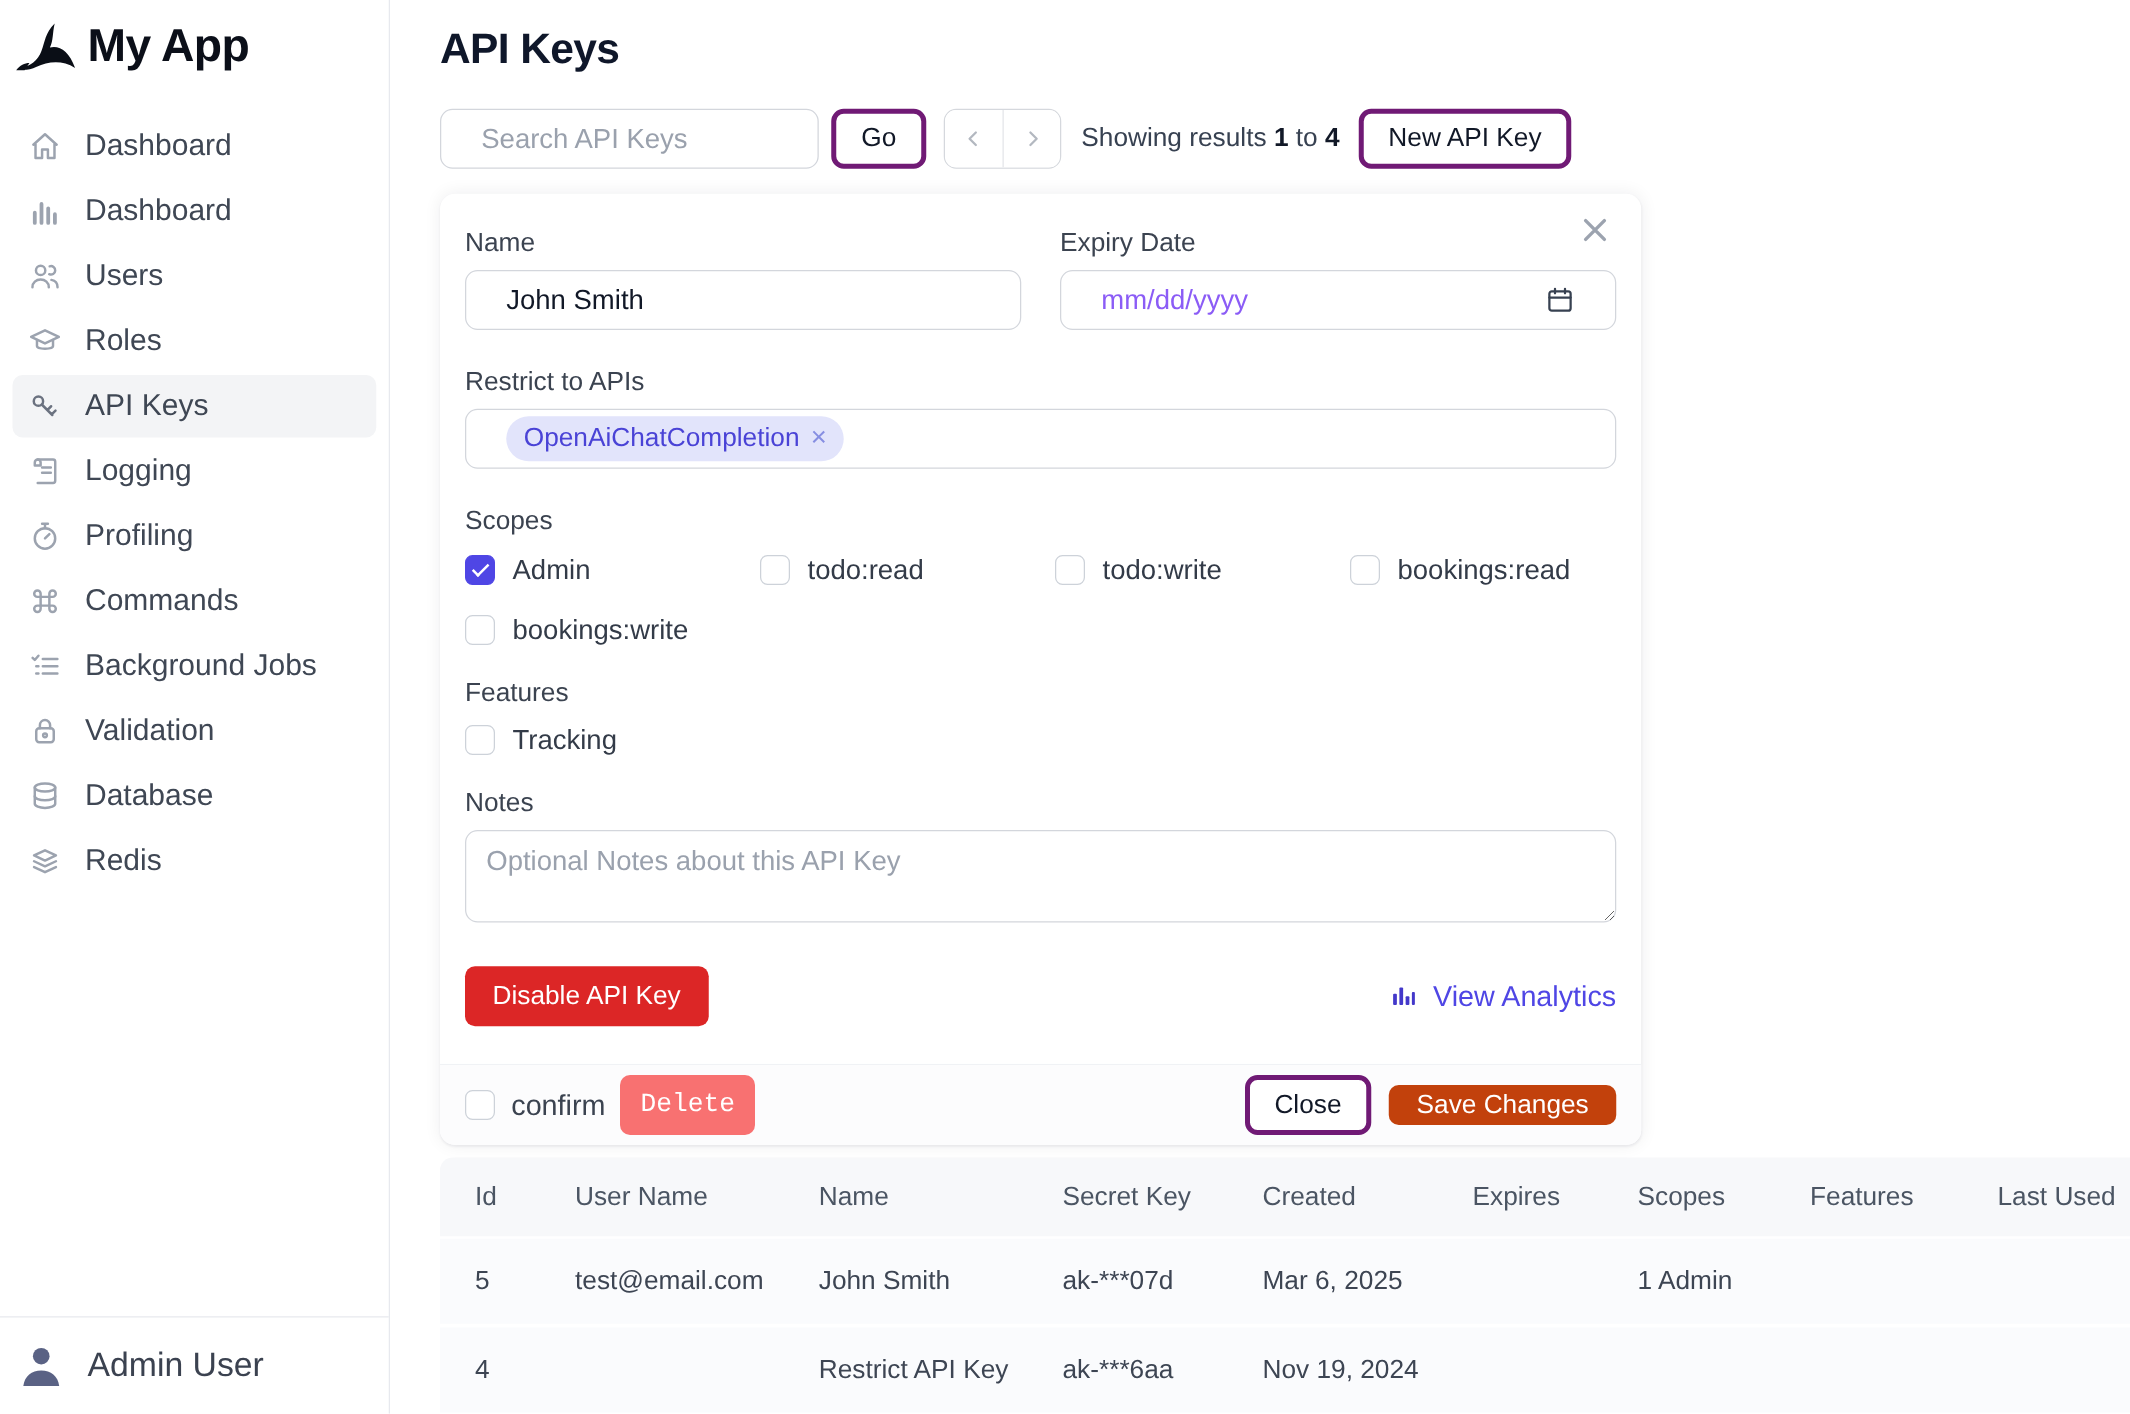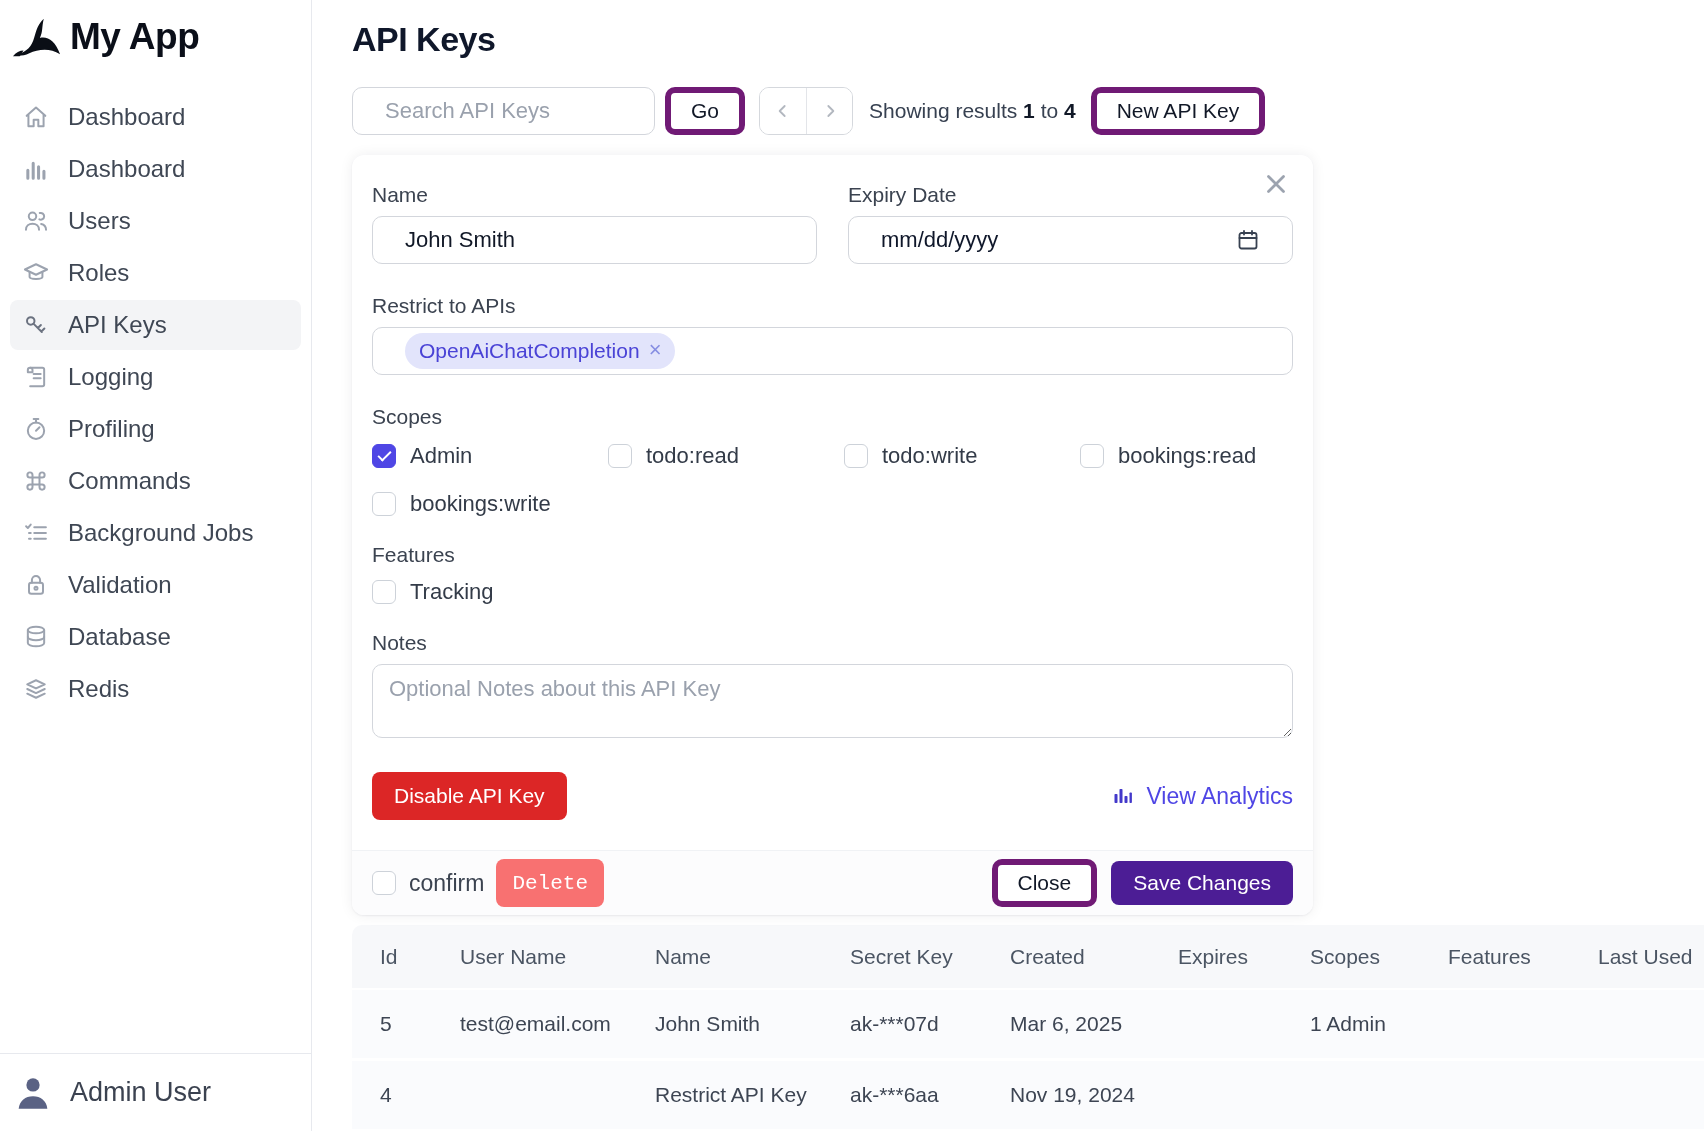--- a/index.html
+++ b/index.html
@@ -28,21 +28,21 @@
   
   .main { position:relative; flex:1; padding:20px 0 0 40px; }
   .page-title { font-size:34px; font-weight:700; color:#0f172a; letter-spacing:-0.5px; }
 
   .toolbar { display:flex; align-items:center; margin-top:28px; }
   .input { height:48px; border:1px solid #d3d6dc; border-radius:10px; background:#fff;
     font-size:22px; color:#111827; padding:0 32px; outline:none;
     font-family:"Liberation Sans","DejaVu Sans",sans-serif; }
   .input::placeholder { color:#9aa1ad; }
   .search { width:303px; }
-  .btn { height:48px; border-radius:10px; border:6px solid #701a75; background:#fff;
+  .btn { height:48px; border-radius:10px; border:4px solid #701a75; background:#fff;
     font-size:21px; color:#111827; padding:0 20px; cursor:pointer;
     font-family:"Liberation Sans","DejaVu Sans",sans-serif; }
   .btn-go { margin-left:10px; font-weight:500; }
   .pager { display:flex; margin-left:14px; border:1px solid #d5d8dd; border-radius:10px; overflow:hidden; }
   .pager button { width:46px; height:46px; background:#fff; border:none; cursor:pointer;
     display:flex; align-items:center; justify-content:center; }
   .pager button + button { border-left:1px solid #e3e5e9; }
   .chev { width:20px; height:20px; stroke:#b3b8c0; fill:none; stroke-width:2.2;
     stroke-linecap:round; stroke-linejoin:round; }
   .results { margin-left:16px; font-size:21px; color:#374151; }
@@ -54,21 +54,21 @@
     box-shadow:0 0 14px rgba(16,24,40,0.07), 0 1px 2px rgba(16,24,40,0.06); }
   .panel-form { padding:28px 20px 30px 20px; }
   .close-btn { position:absolute; top:12px; right:20px; width:34px; height:34px; background:none;
     border:none; cursor:pointer; display:flex; align-items:center; justify-content:center; }
   .xicon { width:30px; height:30px; stroke:#9ca3af; stroke-width:2.2; stroke-linecap:round; }
   .field-label { display:block; font-size:21px; color:#3b4350; margin-bottom:9px; }
   .row2 { display:flex; gap:31px; }
   .col { flex:0 0 445px; }
   .col .input { width:100%; }
   .date-input { display:flex; align-items:center; justify-content:space-between; cursor:text; }
-  .date-text { color:#0f172a; }
+  .date-text { color:#8b5cf6; }
   .cal-icon { width:24px; height:24px; stroke:#374151; fill:none; stroke-width:1.8; stroke-linecap:round; }
   .section { margin-top:30px; }
   .tag-input { width:921px; display:flex; align-items:center; cursor:text; }
   .tag { display:inline-flex; gap:9px; background:#e2e4fb; color:#4a43d6;
     border-radius:999px; padding:6px 14px; font-size:21px; font-weight:400; }
   .tag-x { color:#868ee2; font-size:22px; line-height:1; cursor:pointer; }
   .opt-grid { display:grid; grid-template-columns:repeat(4,236px); row-gap:22px; margin-top:14px; }
   .opt { display:flex; align-items:center; cursor:pointer; }
   .cb { width:24px; height:24px; border:1.5px solid #cdd2d9; border-radius:6px; background:#fff;
     position:relative; flex:none; }
@@ -89,21 +89,21 @@
 
   .panel-footer { height:65px; border-top:1px solid #f0f2f5; background:#fcfcfd;
     border-radius:0 0 12px 12px; display:flex; align-items:center; padding:0 20px; }
   .confirm-wrap { display:flex; align-items:center; }
   .confirm-label { margin-left:13px; font-size:23px; color:#3b4350; }
   .btn-delete { margin-left:12px; height:48px; border:none; border-radius:8px; background:#f87171;
     color:#fff; font-size:21px; padding:0 16px; cursor:pointer;
     font-family:Liberation Mono, monospace; }
   .footer-spacer { flex:1; }
   .btn-close { height:48px; }
-  .btn-save { margin-left:14px; height:44px; border:none; border-radius:8px; background:#4c1d95;
+  .btn-save { margin-left:14px; height:32px; border:none; border-radius:8px; background:#c2410c;
     color:#fff; font-size:21px; padding:0 22px; cursor:pointer;
     font-family:"Liberation Sans","DejaVu Sans",sans-serif; }
 
   
   .table { margin-top:10px; width:1600px; }
   .thead, .trow { display:grid;
     grid-template-columns:80px 195px 195px 160px 168px 132px 138px 150px 220px;
     padding-left:28px; align-items:center; }
   .thead { height:63px; background:#f7f8fa; border-radius:10px 10px 0 0; margin-bottom:2px; }
   .th { font-size:21px; color:#4b5563; }

